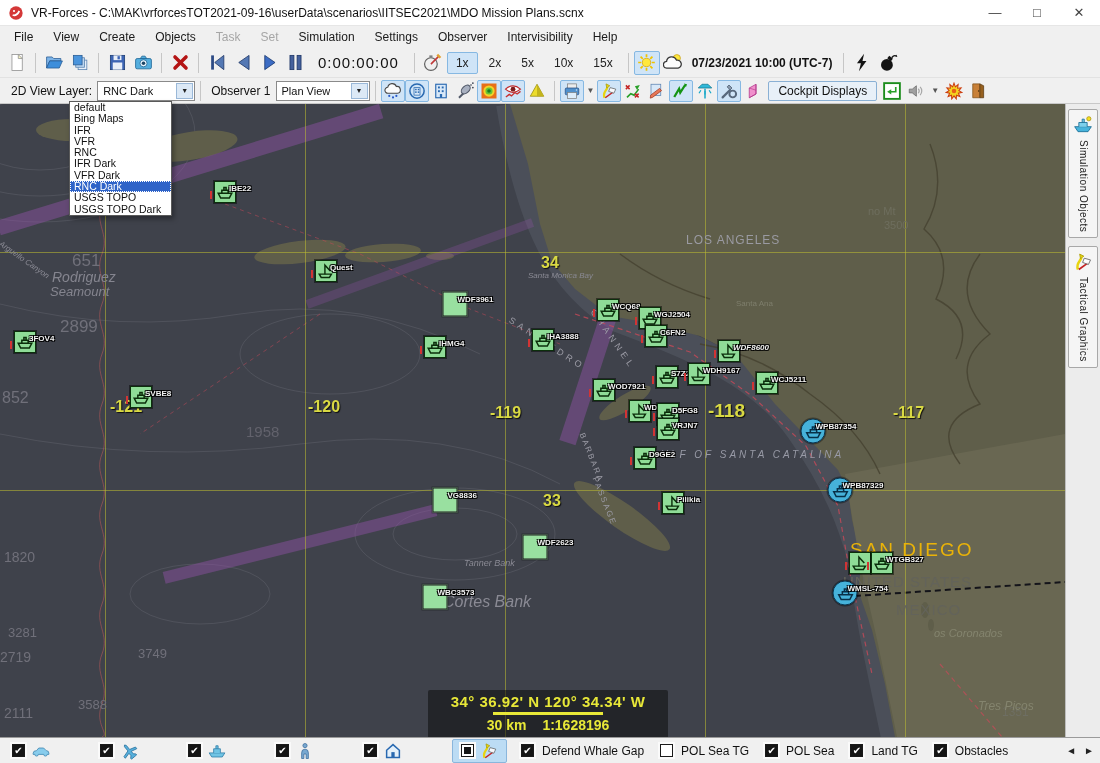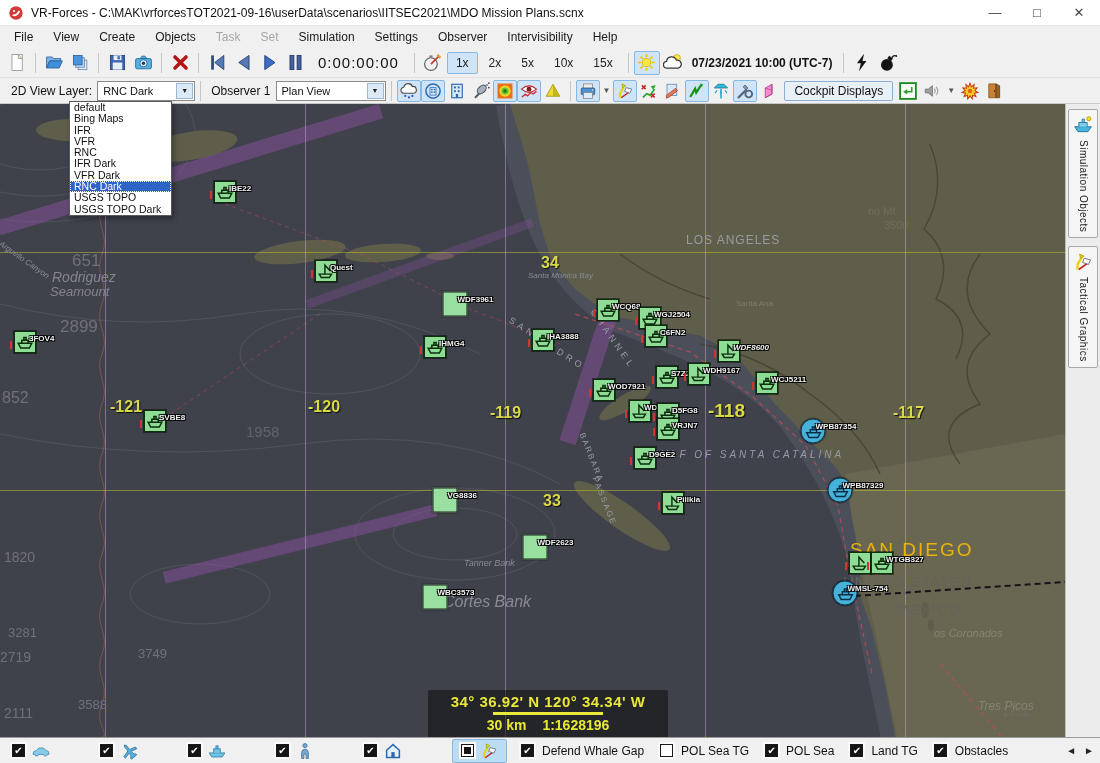--- a/index.html
+++ b/index.html
@@ -249,21 +249,21 @@
     </span>
   </div>
 <div class="toolbar2" id="tb2">
     <span class="tb2label">2D View Layer:</span>
     <span class="combo" style="width: 98px;">
       <span class="val">RNC Dark</span>
       <span class="combo-arrow">▼</span>
     </span>
     <span class="sep"></span>
     <span class="tb2label">Observer 1</span>
-    <span class="combo" style="width: 110px;">
+    <span class="combo" style="width: 94px;">
       <span class="val">Plan View</span>
       <span class="combo-arrow">▼</span>
     </span>
     <span class="sep"></span>
     <span class="tbtn sm active">
       <span class="icon">
         <svg viewBox="0 0 24 24">
           <path d="M5.5 15a4 4 0 01-.5-8A6 6 0 0116.5 6 4.2 4.2 0 0118 15z" fill="#fcfcfc" stroke="#484848" stroke-width="1.5"></path>
           <g fill="#2858c8">
             <circle cx="7" cy="18.5" r="1.4"></circle>
@@ -631,21 +631,21 @@
           <div class="u-core">
             <div class="u-sq">
               <svg viewBox="0 0 20 20">
                 <path d="M2.5 11.5h15l-2.7 5.2H5.2z M6.5 11.5V8h7v3.5 M8.8 8V5h2.4v3" fill="none" stroke="currentColor" stroke-width="1.7"></path>
               </svg>
               <div class="u-tick"></div>
             </div>
             <span class="u-label">IHA3888</span>
           </div>
         </div>
-        <div class="unit" style="left: 155px; top: 293px; margin-top: 24px;">
+        <div class="unit" style="left: 141px; top: 293px;">
           <div class="u-core">
             <div class="u-sq">
               <svg viewBox="0 0 20 20">
                 <path d="M2.5 11.5h15l-2.7 5.2H5.2z M6.5 11.5V8h7v3.5 M8.8 8V5h2.4v3" fill="none" stroke="currentColor" stroke-width="1.7"></path>
               </svg>
               <div class="u-tick"></div>
             </div>
             <span class="u-label">SVBE8</span>
           </div>
         </div>

